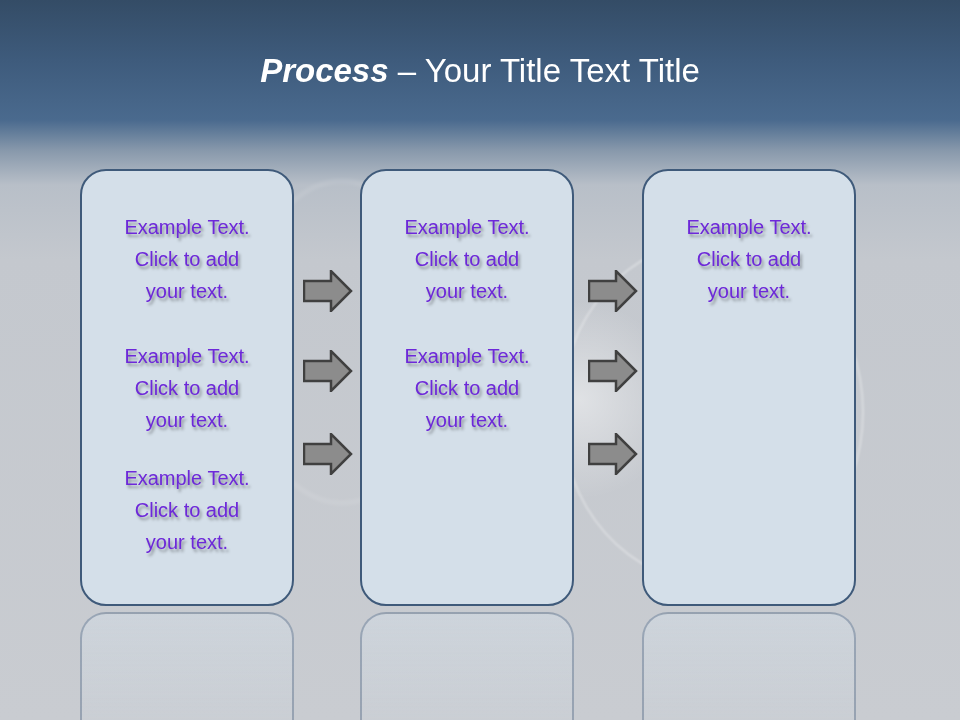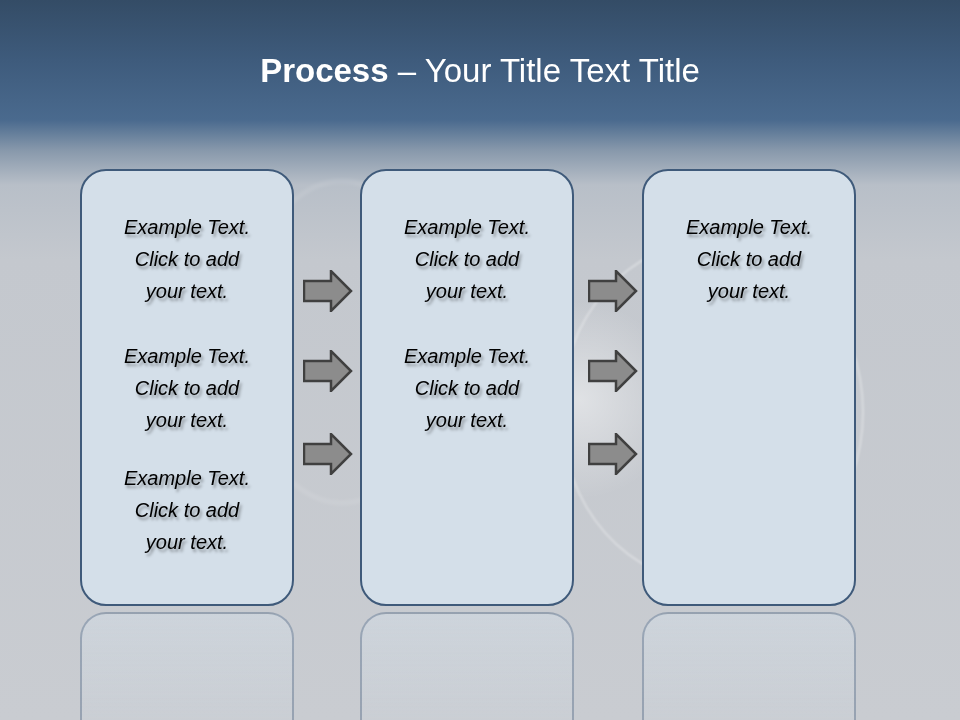--- a/index.html
+++ b/index.html
@@ -5,28 +5,28 @@
   html, body { margin:0; padding:0; }
   body { width:960px; height:720px; overflow:hidden; position:relative;
     font-family: "Liberation Sans", "DejaVu Sans", sans-serif;
     background: linear-gradient(180deg, #344c66 0px, #3e5b7c 60px, #4a6a8e 120px, #8798ab 150px, #b8bfc8 185px, #c4c8ce 260px, #c9ccd1 720px);
   }
   .swirl { position:absolute; border-radius:50%; pointer-events:none; }
   .s1 { left:560px; top:240px; width:300px; height:340px; border:2px solid rgba(255,255,255,0.35); filter:blur(1px); }
   .s2 { left:480px; top:300px; width:200px; height:200px; background: radial-gradient(circle, rgba(255,255,255,0.45) 0%, rgba(255,255,255,0) 70%); }
   .s3 { left:240px; top:180px; width:200px; height:320px; border:2px solid rgba(255,255,255,0.25); filter:blur(2px); }
   .title { position:absolute; left:0; right:0; top:52px; text-align:center; color:#fff; font-size:33px; }
-  .title b { font-weight:bold; }
+  .title b { font-weight:bold;font-style:italic; }
   .box { position:absolute; top:169px; width:214px; height:437px; box-sizing:border-box;
     border:2.5px solid #3f5a7a; border-radius:26px; background:#d4dfe9; }
   .refl { position:absolute; top:612px; width:214px; height:140px; box-sizing:border-box;
     border:2px solid rgba(90,110,135,0.45); border-bottom:none; border-radius:26px 26px 0 0;
     background: linear-gradient(180deg, rgba(212,223,233,0.45), rgba(212,223,233,0.05)); }
-  .item { position:absolute; left:0; width:100%; text-align:center; font-style:italic; font-size:20px; line-height:32px;
-    color:#000000; text-shadow: 2px 3px 3px rgba(0,0,0,0.35); }
+  .item { position:absolute; left:0; width:100%; text-align:center; font-size:20px; line-height:32px;
+    color:#6d28d9; text-shadow: 2px 3px 3px rgba(0,0,0,0.35); }
   .arrow { position:absolute; width:50px; height:42px; }
 </style>
 </head>
 <body>
 
 <div class="swirl s3"></div>
 <div class="swirl s2"></div>
 <div class="swirl s1"></div>
 
 <div class="title">

